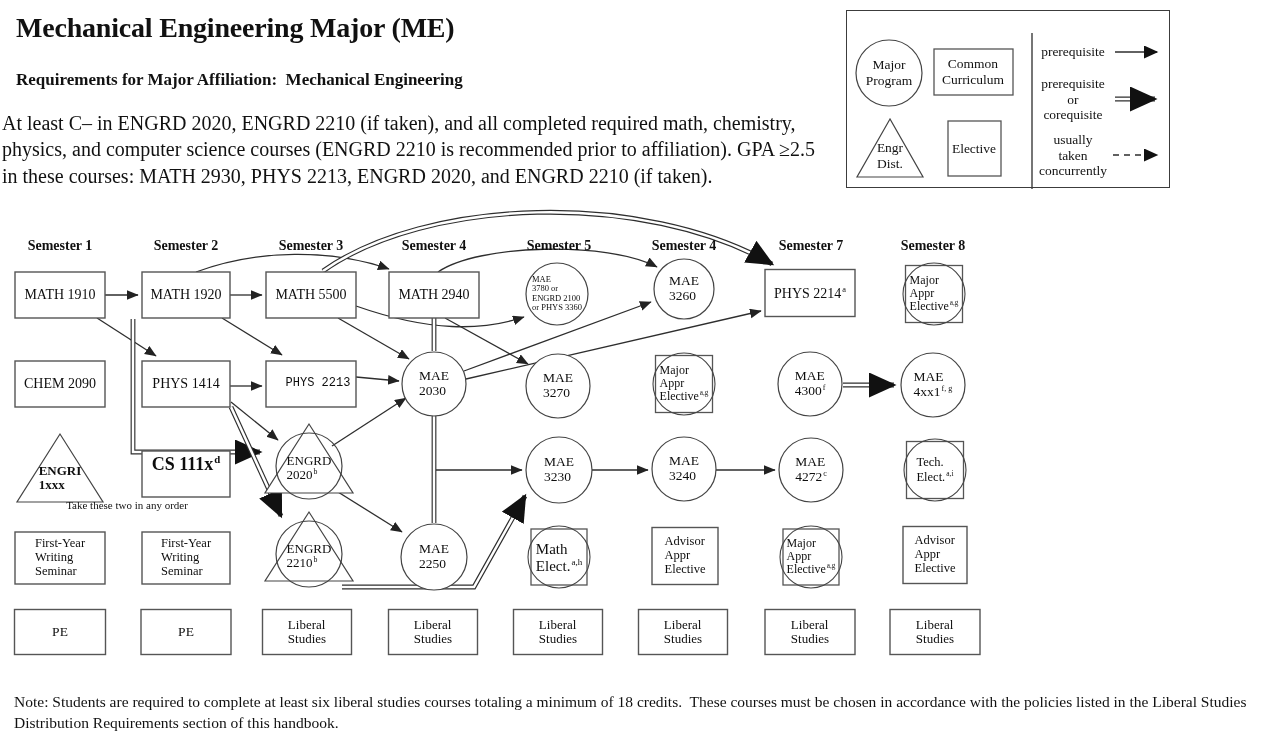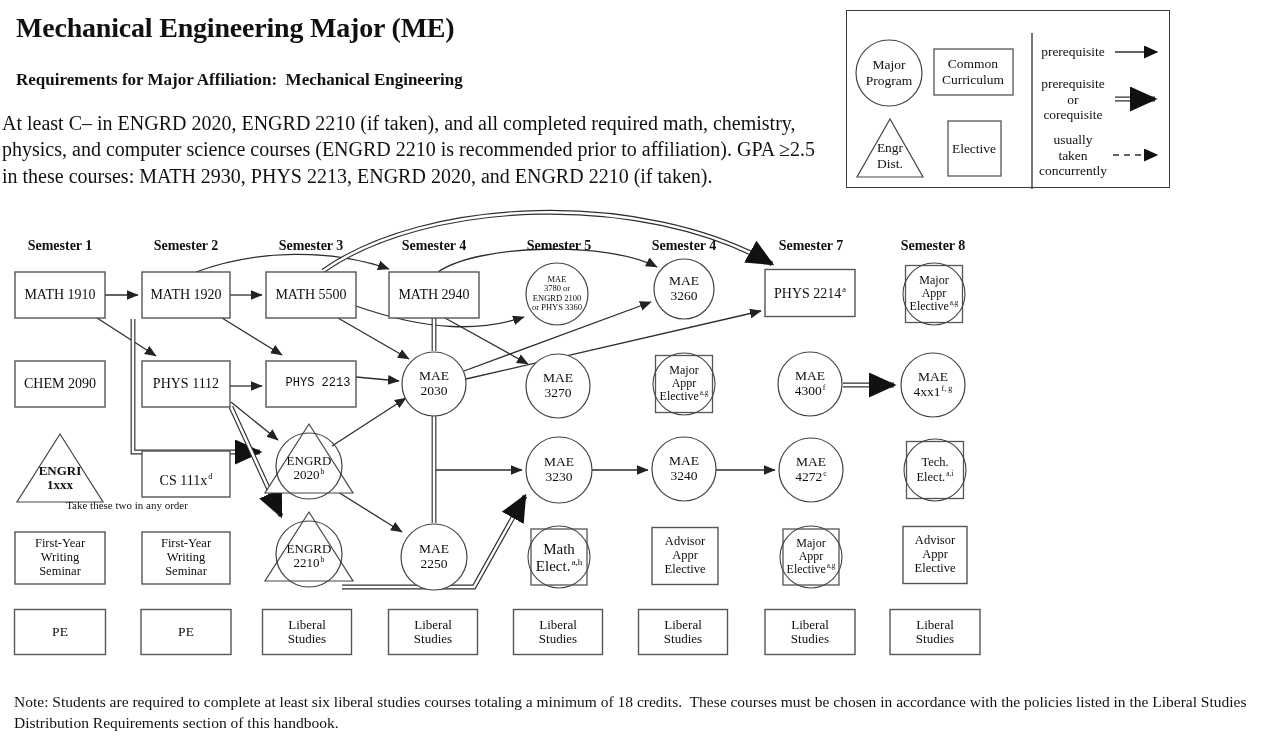--- a/index.html
+++ b/index.html
@@ -6,21 +6,21 @@
   body{width:1280px;height:746px;position:relative;overflow:hidden;
        font-family:"Liberation Serif",serif;color:#111;}
   .abs{position:absolute;}
   #title{left:16px;top:12px;font-size:28px;font-weight:bold;letter-spacing:-0.2px;}
   #subtitle{left:16px;top:70px;font-size:17px;font-weight:bold;white-space:pre-wrap;}
   #afftext{left:2px;top:110px;width:832px;font-size:20px;line-height:1.32;}
   #notepar{left:14px;top:692px;width:1252px;font-size:15.5px;line-height:1.35;white-space:pre-wrap;}
   #notepar b{font-weight:normal;}
   svg{position:absolute;left:0;top:0;overflow:visible;}
   .sem{position:absolute;transform:translate(-50%,0);font-size:14px;font-weight:bold;white-space:nowrap;}
-  .nlabel{position:absolute;transform:translate(-50%,-50%);text-align:center;
+  .nlabel{position:absolute;transform:translate(-50%,-50%);text-align:left;
           white-space:pre-line;line-height:1.1;color:#0e0e0e;}
   .nlabel sup{font-size:0.6em;vertical-align:super;margin-left:1px;}
   #annotation{position:absolute;transform:translate(-50%,-50%);font-size:11px;white-space:nowrap;}
   
   #keybox{left:846px;top:10px;width:324px;height:178px;border:1.6px solid #3c3c3c;box-sizing:border-box;background:#fff;}
   #keyhdr{position:absolute;left:0;top:0;width:100%;height:22px;background:#989898;
           text-align:center;font-size:14.5px;letter-spacing:1px;line-height:22px;color:#161616;}
   .klabel{position:absolute;transform:translate(-50%,-50%);text-align:center;
           white-space:pre-line;line-height:1.15;font-size:13.5px;}
   .arrow{fill:none;stroke:#2e2e2e;stroke-width:1.3;}
@@ -133,22 +133,22 @@
 <div id="labels-layer">
     <div class="nlabel" style="left: 60px; top: 295px; font-size: 14px;"><span>MATH 1910</span></div>
     <div class="nlabel" style="left: 60px; top: 384px; font-size: 14px;"><span>CHEM 2090</span></div>
     <div class="nlabel" style="left: 60px; top: 478px; font-size: 13px; font-weight: bold;"><span>ENGRI
 1xxx</span></div>
     <div class="nlabel" style="left: 60px; top: 558px; font-size: 12.5px;"><span>First-Year
 Writing
 Seminar</span></div>
     <div class="nlabel" style="left: 60px; top: 632px; font-size: 13.5px;"><span>PE</span></div>
     <div class="nlabel" style="left: 186px; top: 295px; font-size: 14px;"><span>MATH 1920</span></div>
-    <div class="nlabel" style="left: 186px; top: 384px; font-size: 14px;"><span>PHYS 1112</span></div>
-    <div class="nlabel" style="left: 186px; top: 480px; font-size: 14px;"><span>CS 111x</span><sup>d</sup></div>
+    <div class="nlabel" style="left: 186px; top: 384px; font-size: 14px;"><span>PHYS 1414</span></div>
+    <div class="nlabel" style="left: 186px; top: 464px; font-size: 18px; font-weight: bold;"><span>CS 111x</span><sup>d</sup></div>
     <div class="nlabel" style="left: 186px; top: 558px; font-size: 12.5px;"><span>First-Year
 Writing
 Seminar</span></div>
     <div class="nlabel" style="left: 186px; top: 632px; font-size: 13.5px;"><span>PE</span></div>
     <div class="nlabel" style="left: 311px; top: 295px; font-size: 14px;"><span>MATH 5500</span></div>
     <div class="nlabel" style="left: 318px; top: 384px; font-size: 12px; font-family: Liberation Mono, monospace;"><span>PHYS 2213</span></div>
     <div class="nlabel" style="left: 309px; top: 468px; font-size: 13px;"><span>ENGRD
 2020</span><sup>b</sup></div>
     <div class="nlabel" style="left: 309px; top: 556px; font-size: 13px;"><span>ENGRD
 2210</span><sup>b</sup></div>

